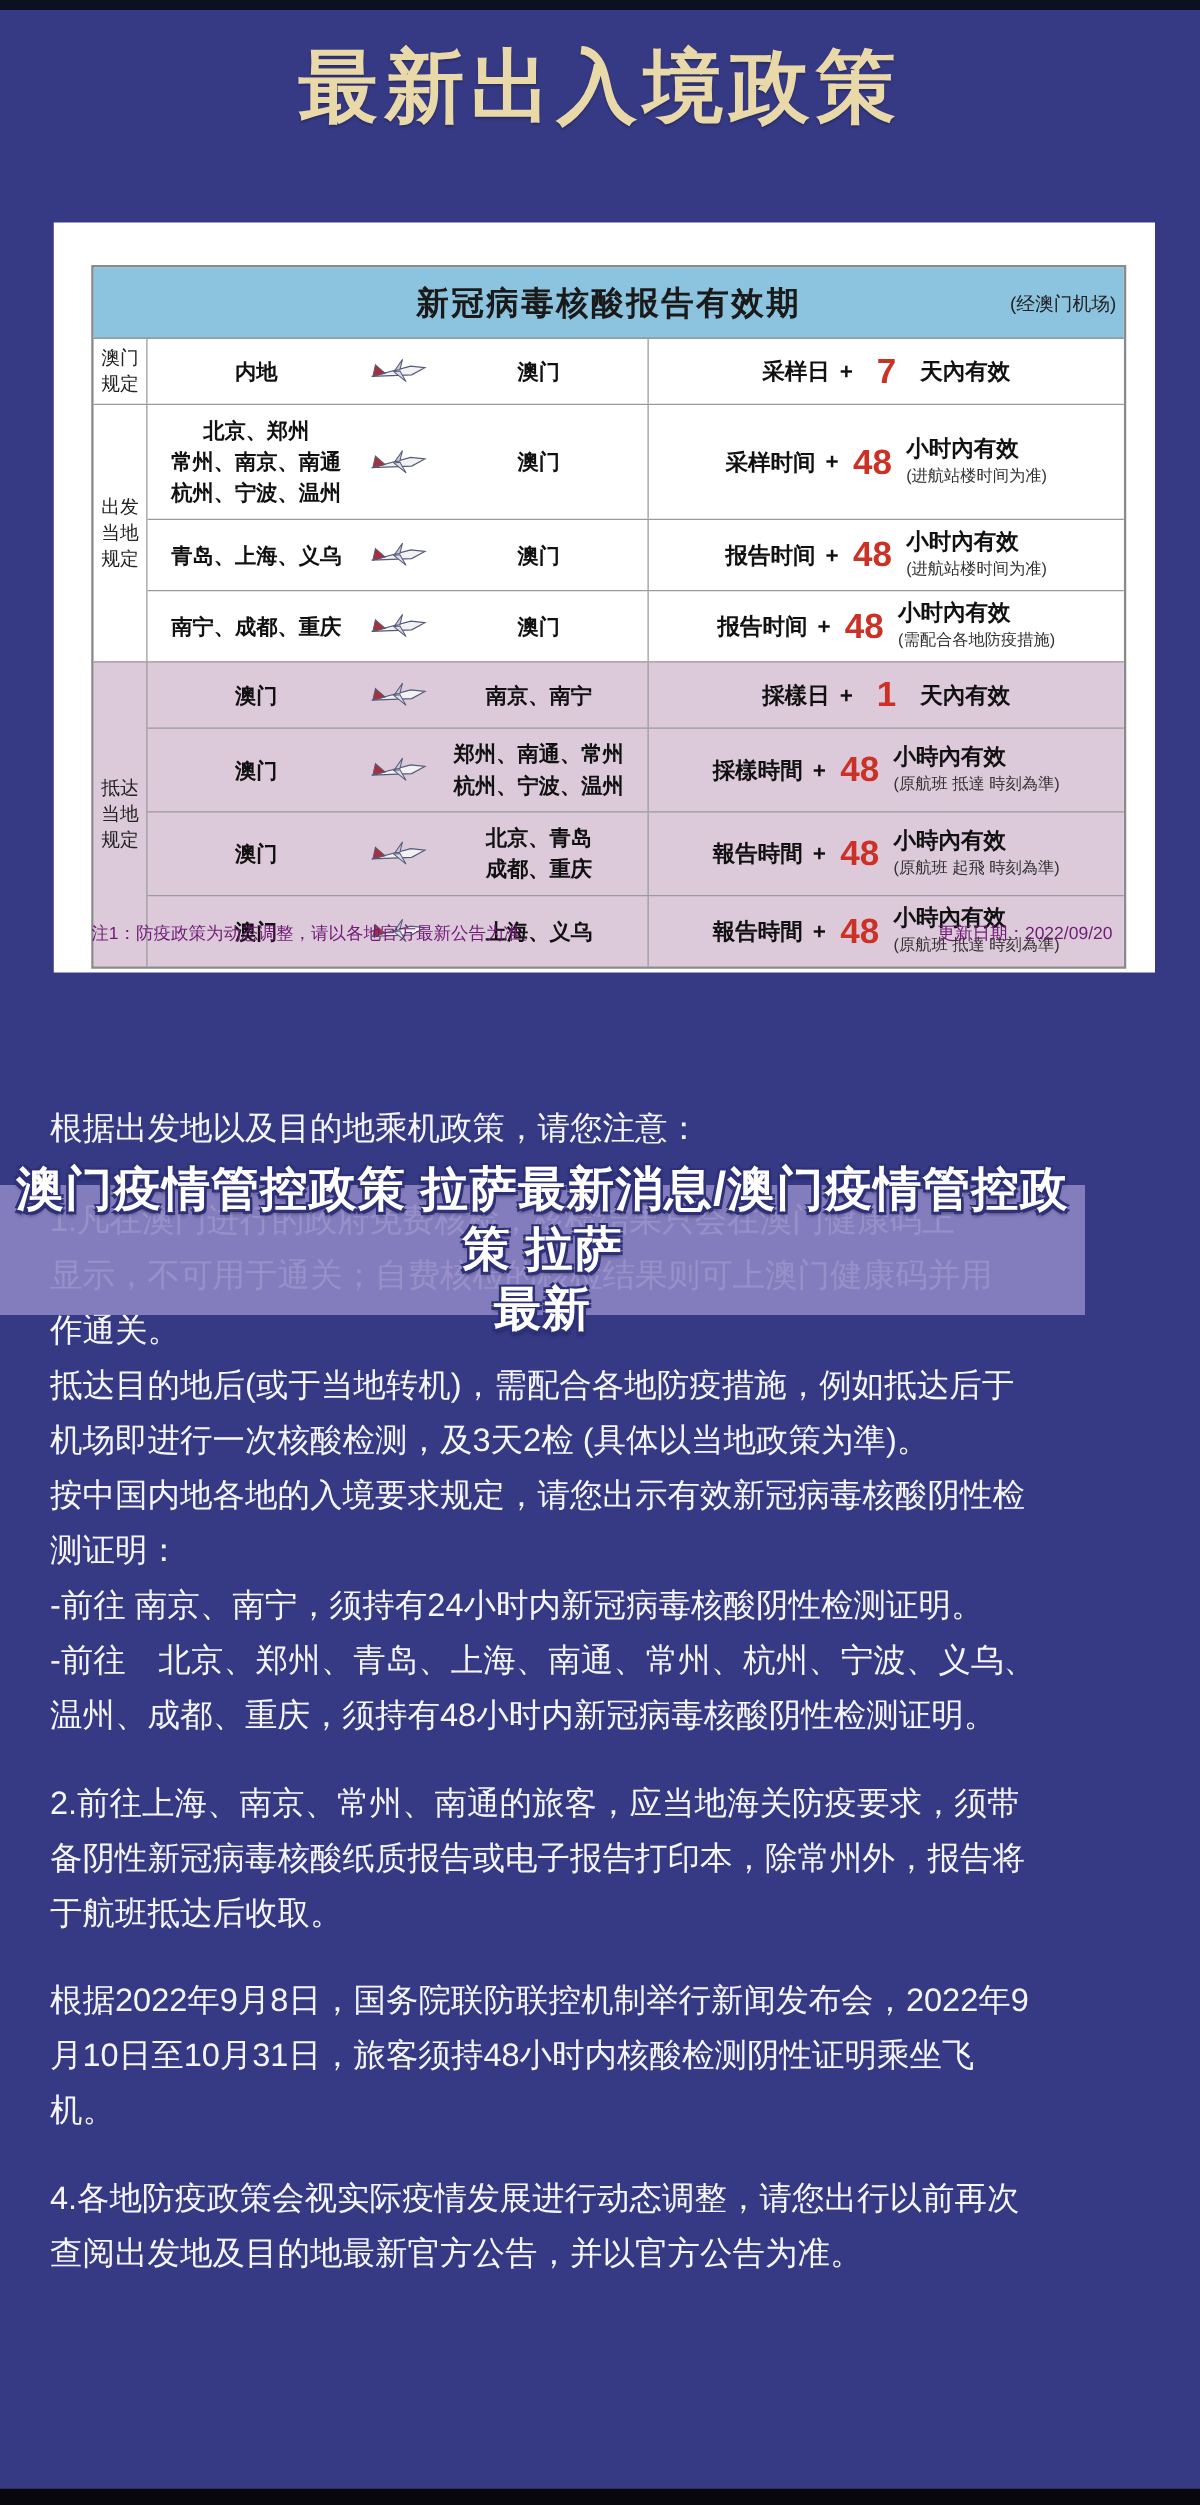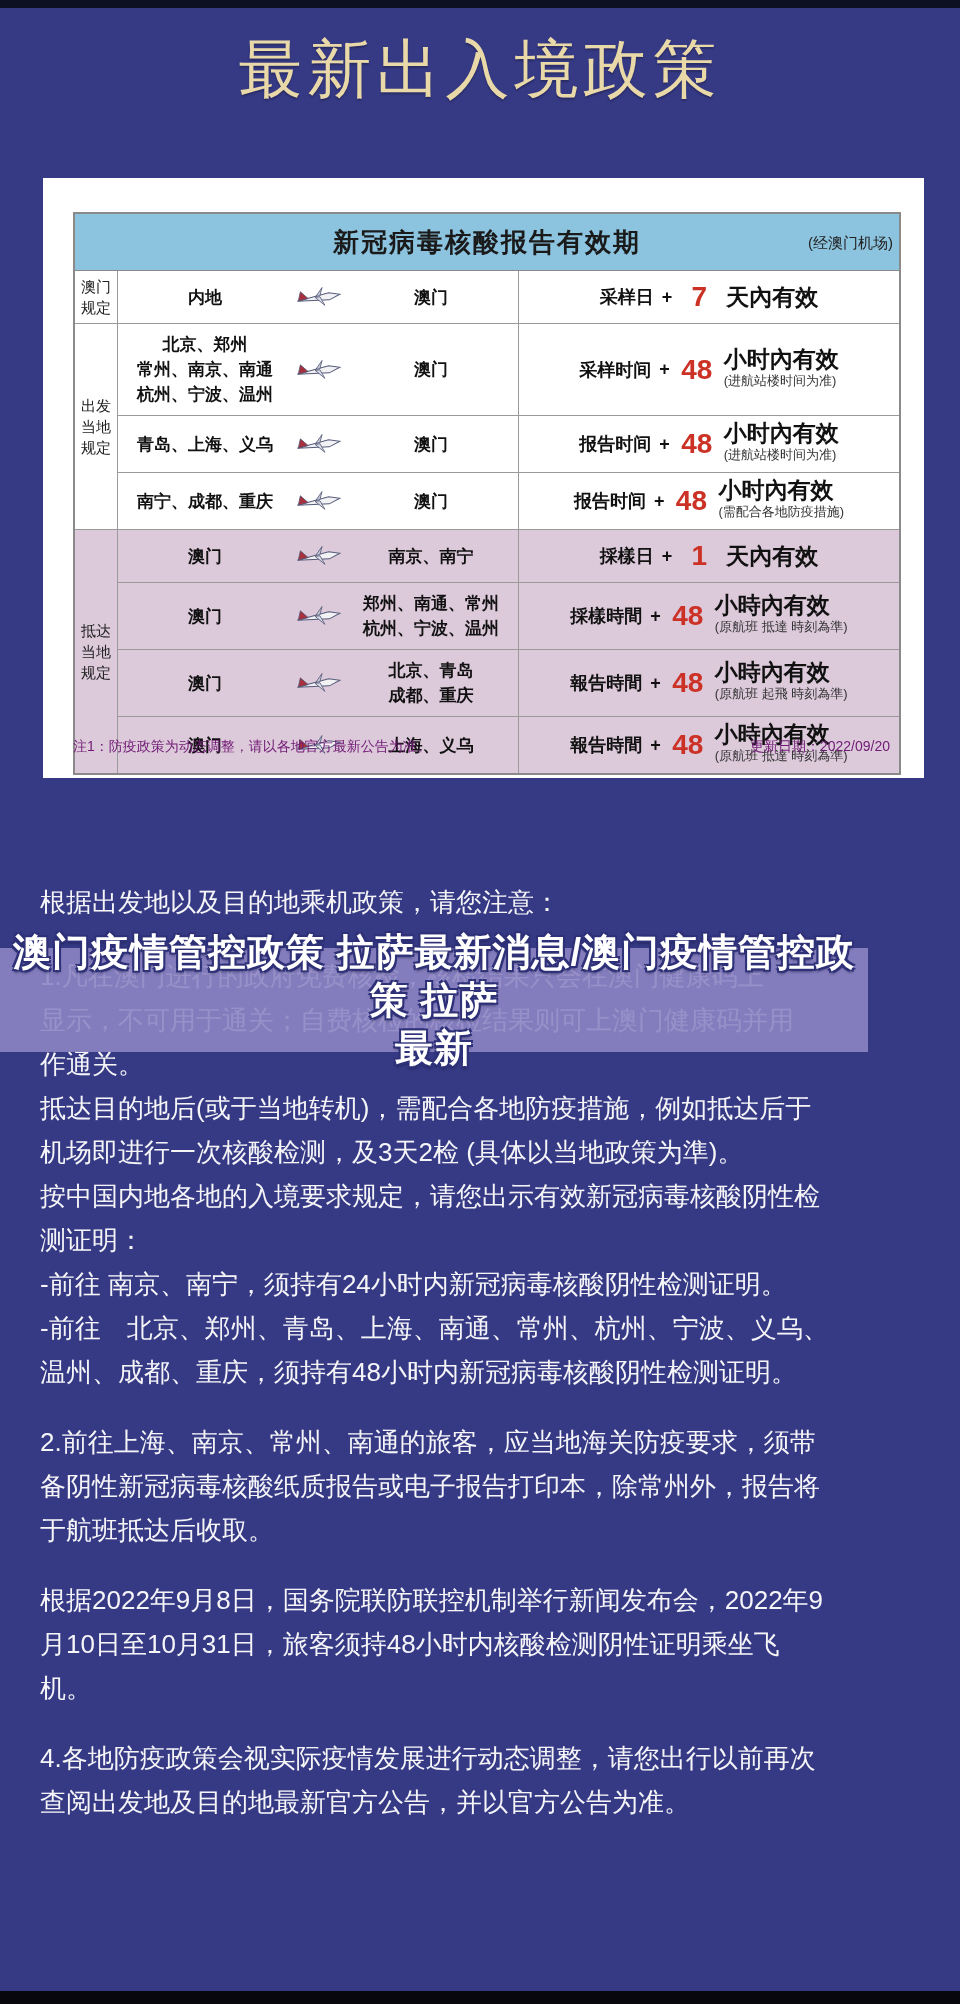--- a/index.html
+++ b/index.html
@@ -6,21 +6,21 @@
   .page{
     position:relative;width:960px;height:2004px;margin:0 auto;
     background:#363a85;overflow:hidden;
     font-family:"Liberation Sans","DejaVu Sans",sans-serif;
   }
   .top-bar{position:absolute;left:0;top:0;width:100%;height:8px;background:#0d0f22;}
   .bottom-bar{position:absolute;left:0;bottom:0;width:100%;height:13px;background:#07070d;}
 
   .main-title{
     position:absolute;left:0;top:26px;width:100%;text-align:center;
-    font-size:64px;font-weight:400;letter-spacing:5px;color:#ead9a8;
+    font-size:64px;font-weight:700;letter-spacing:5px;color:#ead9a8;
     text-shadow:0 2px 2px rgba(0,0,0,0.25);
   }
 
   
   .card{position:absolute;left:43px;top:178px;width:881px;height:600px;background:#ffffff;}
   .policy-table{
     position:absolute;left:30px;top:34px;width:824px;
     border:2px solid #8a8a8a;color:#1a1a1a;
   }
   .t-header{
@@ -52,21 +52,21 @@
   .plane{flex:0 0 56px;display:flex;align-items:center;justify-content:center;}
   .plane svg{transform:rotate(-6deg);}
   .cell-value{
     flex:1;border-left:1px solid #9a9a9a;display:flex;align-items:center;justify-content:center;
     gap:8px;padding:7px 4px;box-sizing:border-box;
   }
   .v-label{font-size:18px;font-weight:bold;color:#111;}
   .v-plus{font-size:18px;font-weight:bold;color:#111;}
   .v-num{font-size:28px;font-weight:bold;color:#cc3126;min-width:38px;text-align:center;}
   .v-right{display:flex;flex-direction:column;align-items:flex-start;line-height:20px;}
-  .v-unit{font-size:23px;font-weight:bold;color:#111;}
+  .v-unit{font-size:18px;font-weight:bold;color:#111;}
   .v-note{font-size:13px;color:#333;margin-top:2px;}
   .t-footrow{
     position:absolute;left:30px;right:34px;top:560px;
     display:flex;justify-content:space-between;align-items:center;
     font-size:14px;color:#701a75;
   }
 
   
   .content{
     position:absolute;left:0;top:880px;width:960px;padding:0 40px;box-sizing:border-box;

